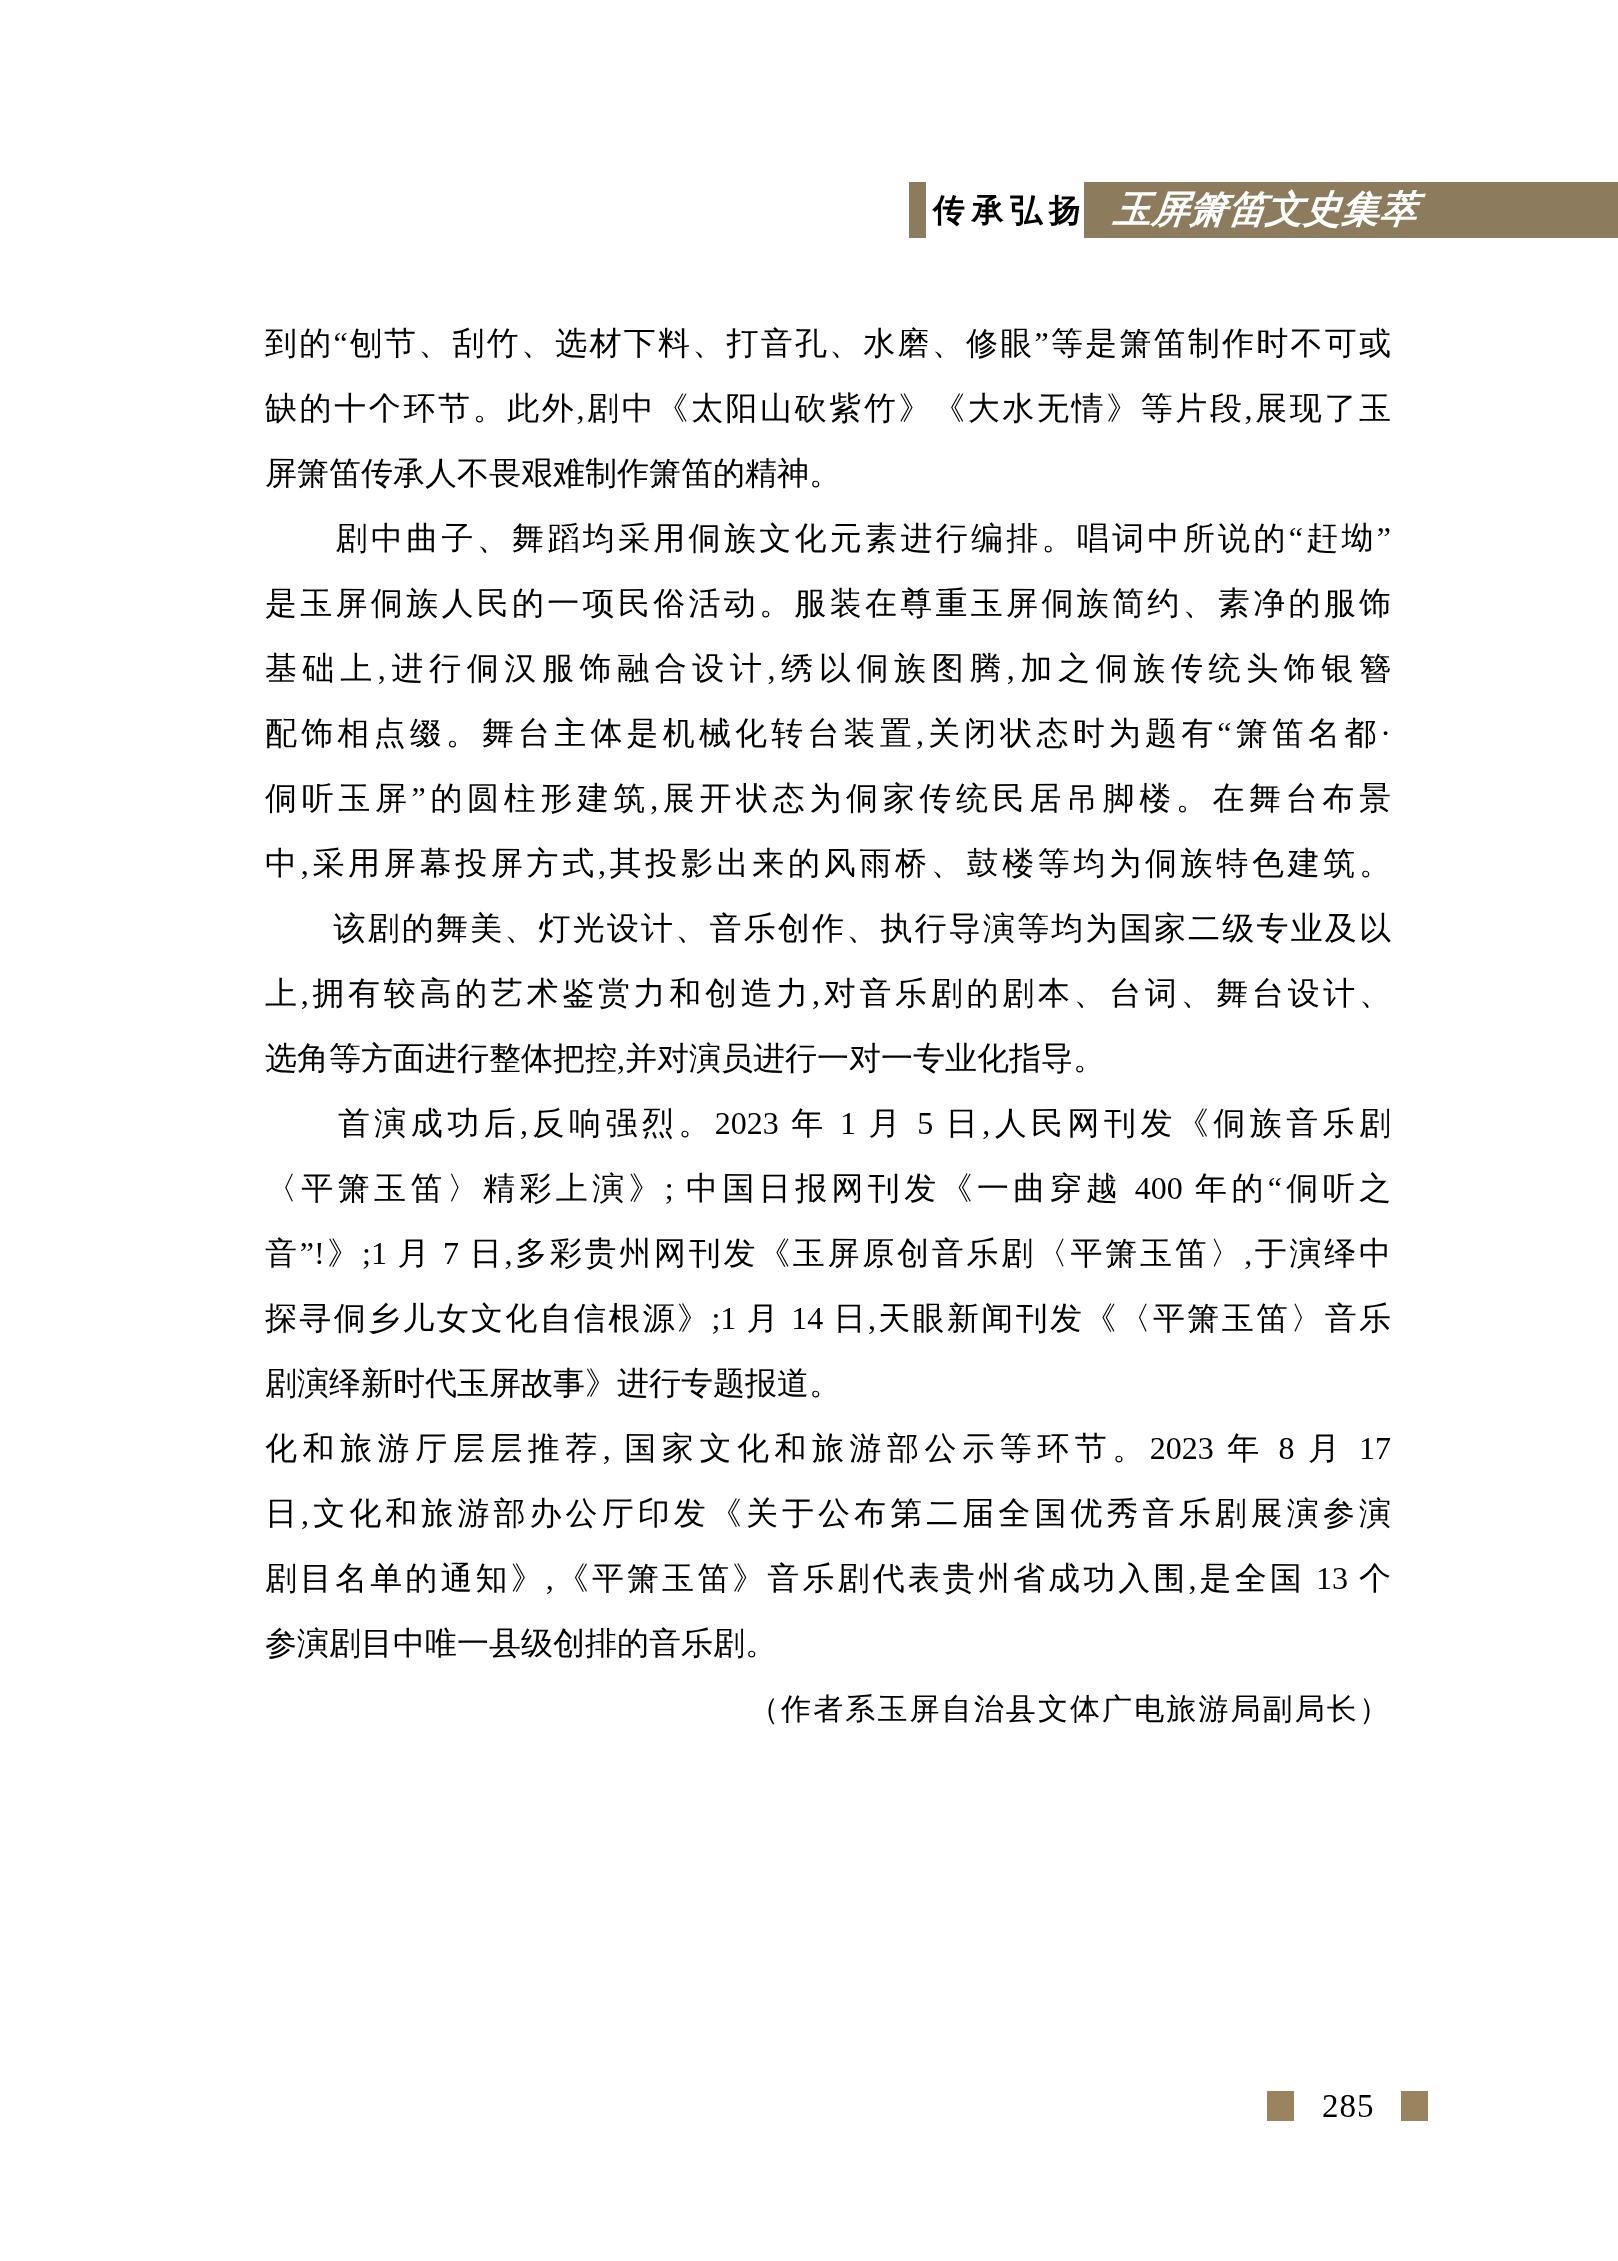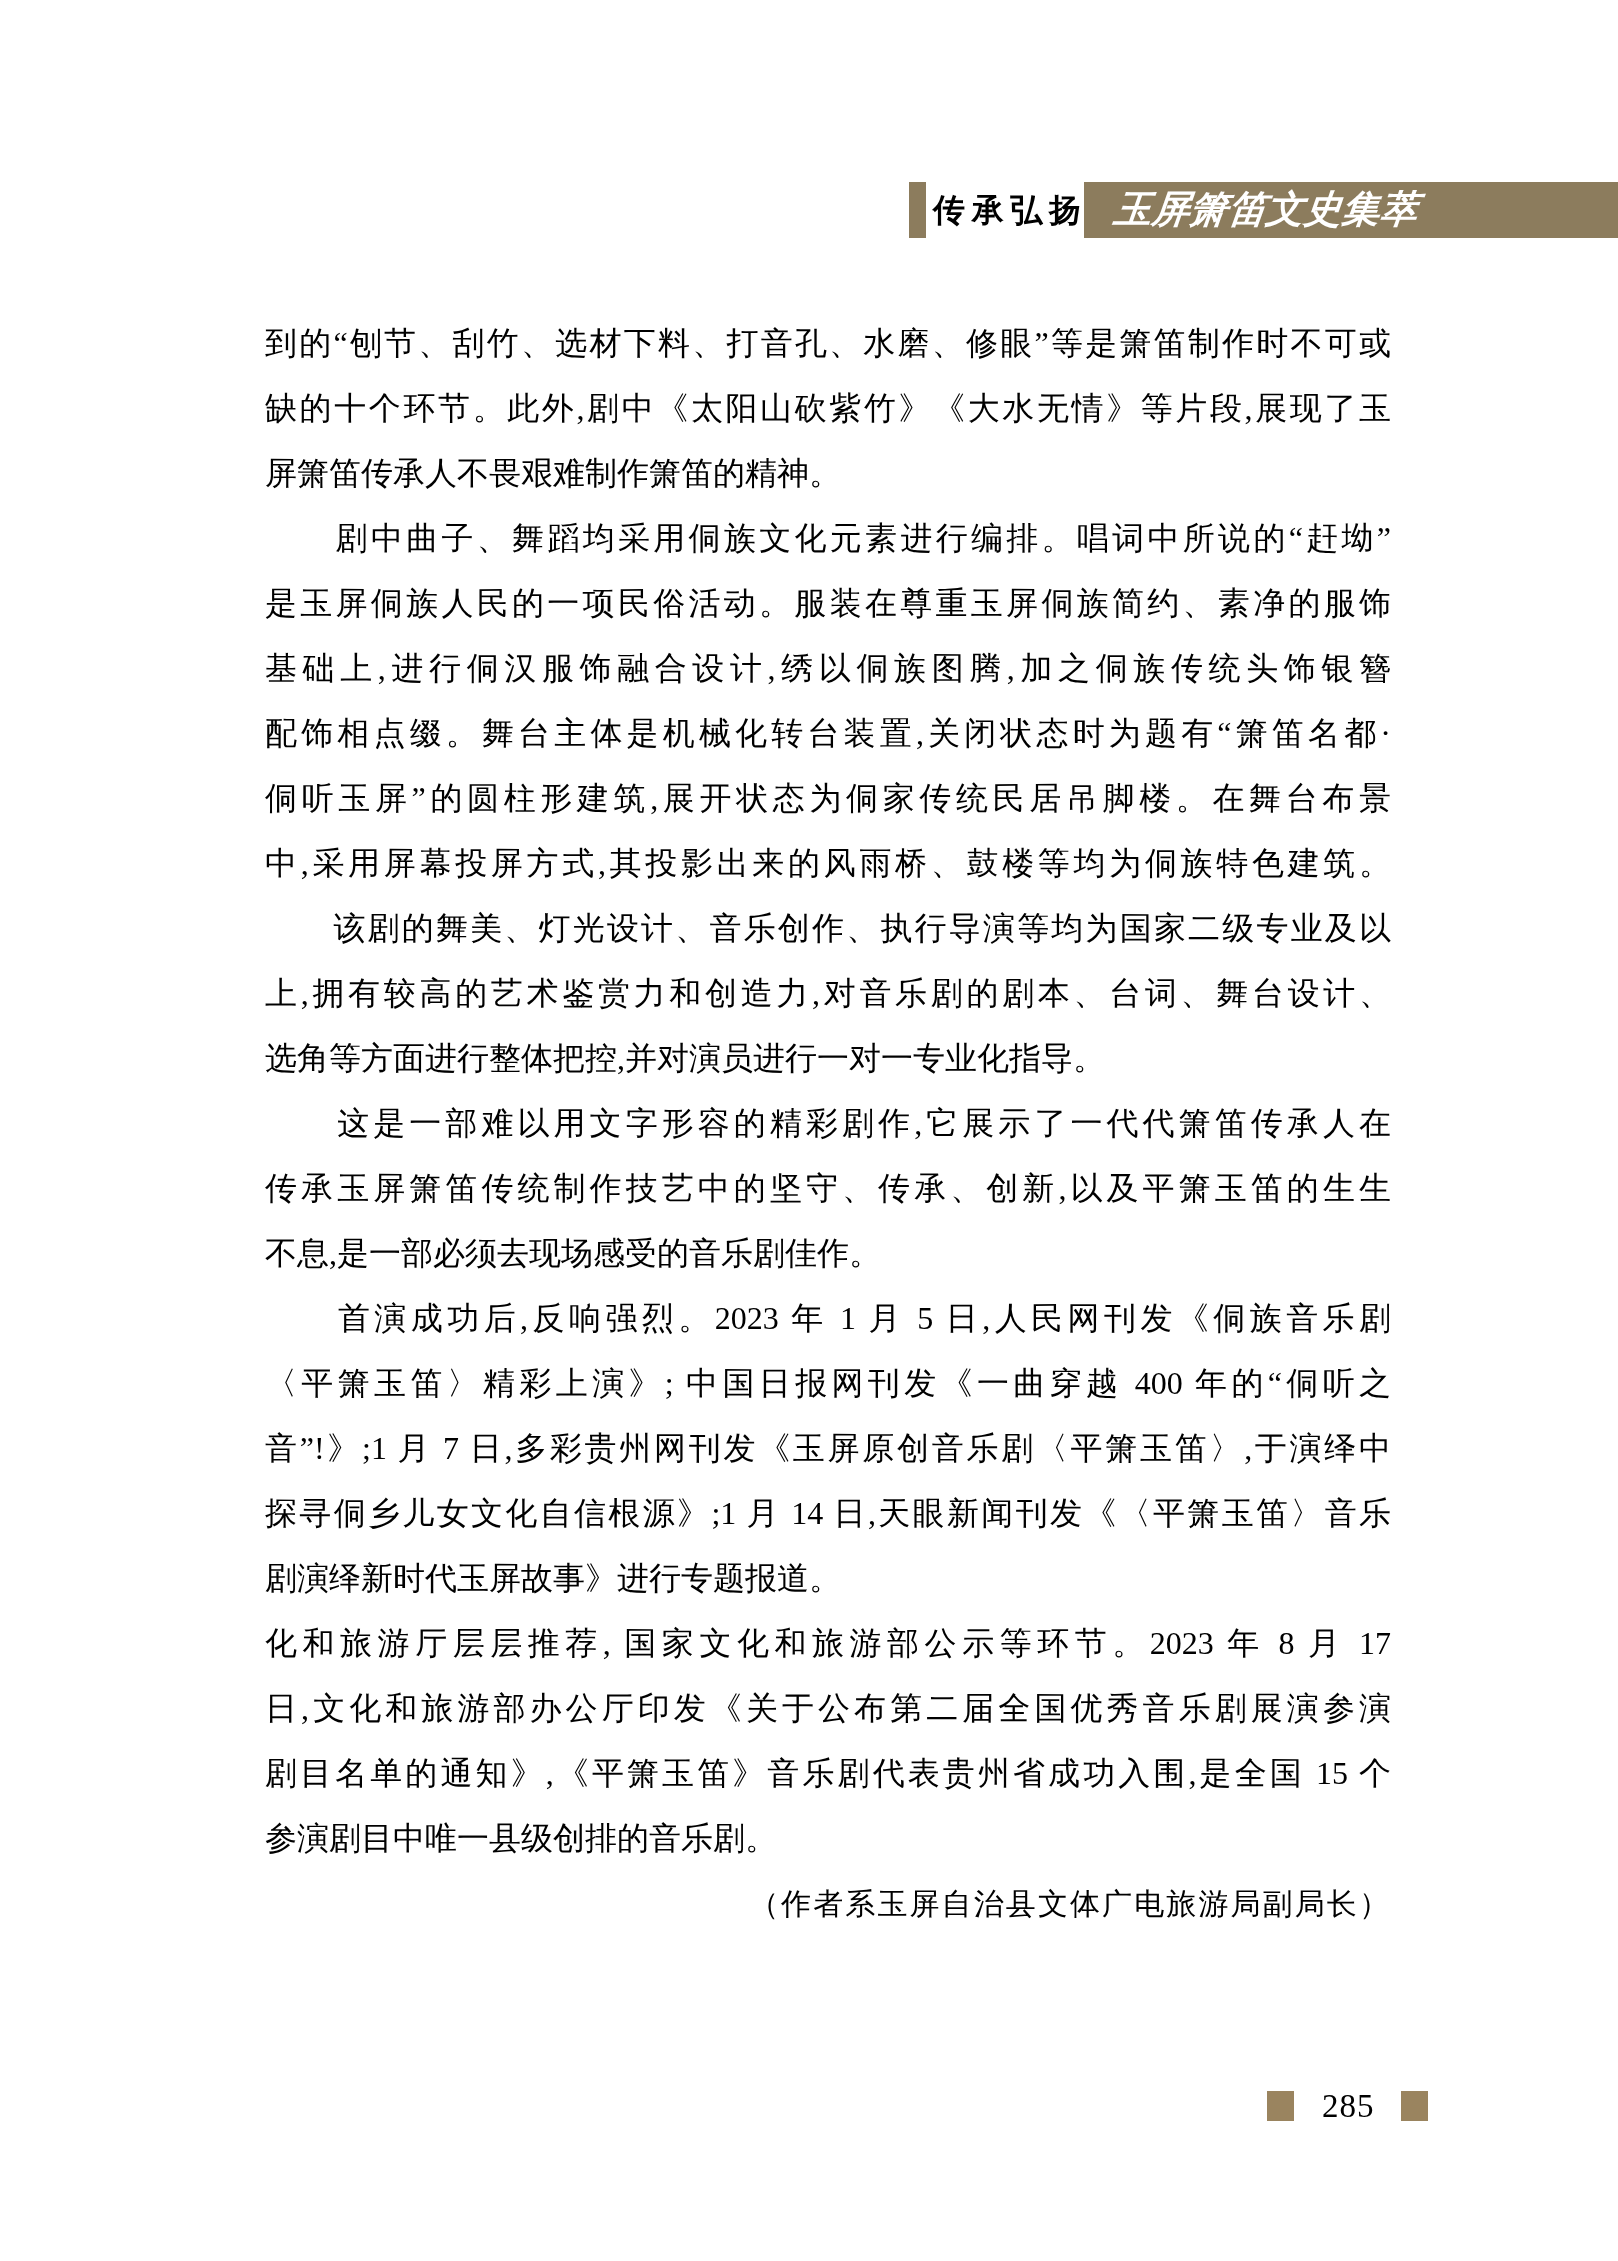--- a/index.html
+++ b/index.html
@@ -107,35 +107,30 @@
         <div class="line line-just">配饰相点缀。舞台主体是机械化转台装置,关闭状态时为题有“箫笛名都·</div>
         <div class="line line-just">侗听玉屏”的圆柱形建筑,展开状态为侗家传统民居吊脚楼。在舞台布景</div>
         <div class="line line-just">中,采用屏幕投屏方式,其投影出来的风雨桥、鼓楼等均为侗族特色建筑。</div>
       </div>
       <div class="para">
         <div class="line line-just">　　该剧的舞美、灯光设计、音乐创作、执行导演等均为国家二级专业及以</div>
         <div class="line line-just">上,拥有较高的艺术鉴赏力和创造力,对音乐剧的剧本、台词、舞台设计、</div>
         <div class="line line-left">选角等方面进行整体把控,并对演员进行一对一专业化指导。</div>
       </div>
       <div class="para">
-        <div class="line line-just">　　这是一部难以用文字形容的精彩剧作,它展示了一代代箫笛传承人在</div>
-        <div class="line line-just">传承玉屏箫笛传统制作技艺中的坚守、传承、创新,以及平箫玉笛的生生</div>
-        <div class="line line-left">不息,是一部必须去现场感受的音乐剧佳作。</div>
-      </div>
-      <div class="para">
         <div class="line line-just">　　首演成功后,反响强烈。2023 年 1 月 5 日,人民网刊发《侗族音乐剧</div>
         <div class="line line-just">〈平箫玉笛〉精彩上演》; 中国日报网刊发《一曲穿越 400 年的“侗听之</div>
         <div class="line line-just">音”!》;1 月 7 日,多彩贵州网刊发《玉屏原创音乐剧〈平箫玉笛〉,于演绎中</div>
         <div class="line line-just">探寻侗乡儿女文化自信根源》;1 月 14 日,天眼新闻刊发《〈平箫玉笛〉音乐</div>
         <div class="line line-left">剧演绎新时代玉屏故事》进行专题报道。</div>
       </div>
       <div class="para">
         <div class="line line-just">化和旅游厅层层推荐, 国家文化和旅游部公示等环节。2023 年 8 月 17</div>
         <div class="line line-just">日,文化和旅游部办公厅印发《关于公布第二届全国优秀音乐剧展演参演</div>
-        <div class="line line-just">剧目名单的通知》,《平箫玉笛》音乐剧代表贵州省成功入围,是全国 15 个</div>
+        <div class="line line-just">剧目名单的通知》,《平箫玉笛》音乐剧代表贵州省成功入围,是全国 13 个</div>
         <div class="line line-left">参演剧目中唯一县级创排的音乐剧。</div>
       </div>
     </div>
   <div class="author-note">（作者系玉屏自治县文体广电旅游局副局长）</div>
 </div>
 
 <div class="page-footer">
   <span class="footer-square" style="background-color: rgb(154, 132, 95);"></span>
   <span class="page-number">285</span>
   <span class="footer-square" style="background-color: rgb(154, 132, 95);"></span>

